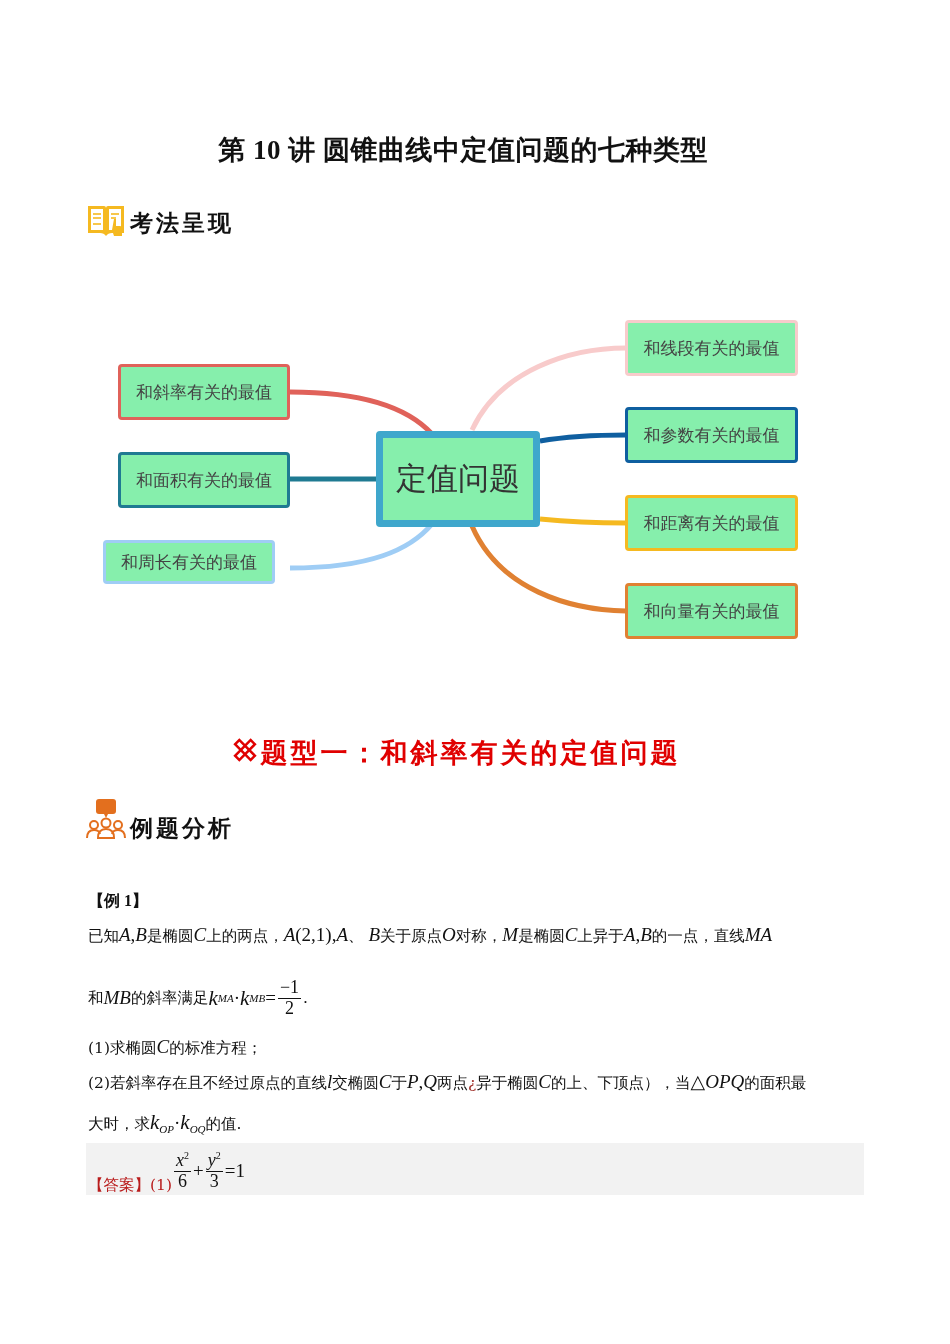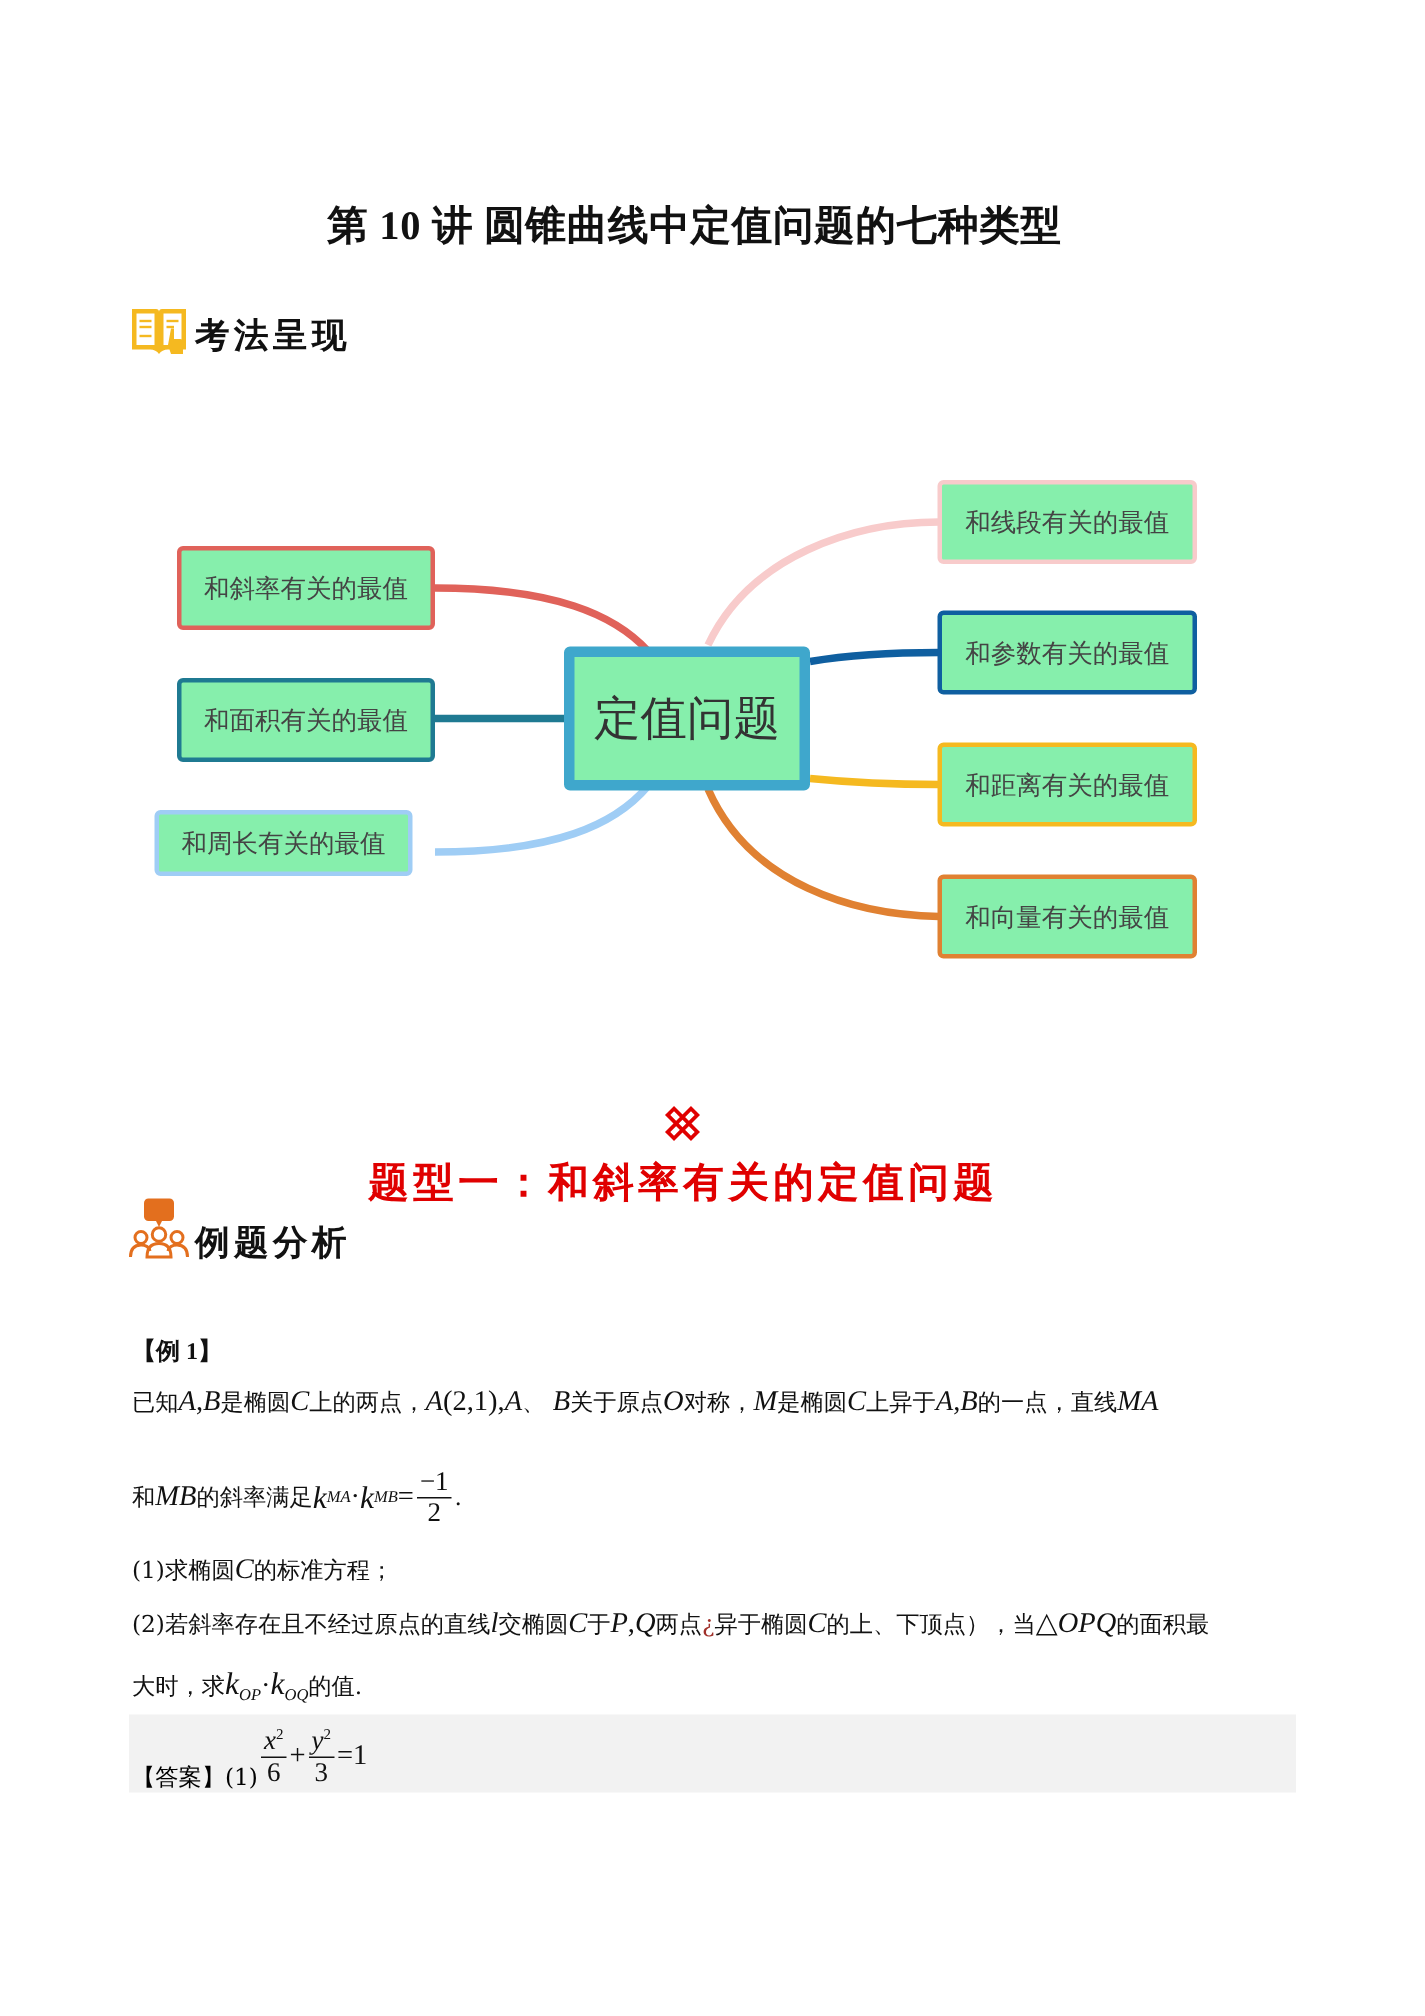--- a/index.html
+++ b/index.html
@@ -9,30 +9,30 @@
     .title { left: 0; width: 926px; top: 132px; text-align: center; font-size: 27px; font-weight: bold;
       font-family: "Liberation Serif", "DejaVu Serif", serif; letter-spacing: 0.5px; }
     .sec-head { display: flex; align-items: flex-end; }
     .sec-head .lbl { font-size: 23px; font-weight: bold; letter-spacing: 3px; margin-left: 4px;
       font-family: "DejaVu Serif", serif; }
     .mm-node { position: absolute; box-sizing: border-box; border: 3px solid; border-radius: 4px; background: #86efac;
       display: flex; align-items: center; justify-content: center; font-family: "DejaVu Sans", sans-serif;
       font-size: 17px; color: #444; text-align: center; }
     .mm-center { font-size: 31px; color: #333; border-width: 7px; }
     .type-head { left: 0; width: 911px; top: 735px; display: flex; justify-content: center; align-items: center;
-      color: #e00000; font-size: 27px; font-weight: bold; letter-spacing: 3px; font-family: "DejaVu Serif", serif; flex-direction: column; }
+      color: #e00000; font-size: 27px; font-weight: bold; letter-spacing: 3px; font-family: "DejaVu Serif", serif; }
     .para { left: 88px; font-size: 15.5px; font-family: "DejaVu Serif", serif; color: #111; white-space: nowrap; }
     .m { font-family: "Liberation Serif", serif; font-style: italic; font-size: 19px; }
     .mr { font-family: "Liberation Serif", serif; font-size: 19px; }
     .sub { font-family: "Liberation Serif", serif; font-style: italic; font-size: 11px; vertical-align: -4px; }
     .frac { display: inline-flex; flex-direction: column; align-items: center; vertical-align: middle;
       font-family: "Liberation Serif", serif; font-size: 18px; line-height: 1.1; margin: 0 2px; }
     .frac .num { border-bottom: 1px solid #111; padding: 0 2px; }
     .answer-box { left: 86px; top: 1143px; width: 778px; height: 52px; background: #f2f2f2; }
-    .ans-label { color: #000000; margin-top: 29px; }
+    .ans-label { color: #b91c1c; margin-top: 29px; }
     .qmark { color: #a0302a; }
   </style>
 </head>
 <body>
 
 <div class="abs title">第 10 讲  圆锥曲线中定值问题的七种类型</div>
 
 <div class="abs sec-head" style="left:86px; top:202px;align-items:center;">
   <span>
     <svg width="40" height="38" viewBox="0 0 40 38">

